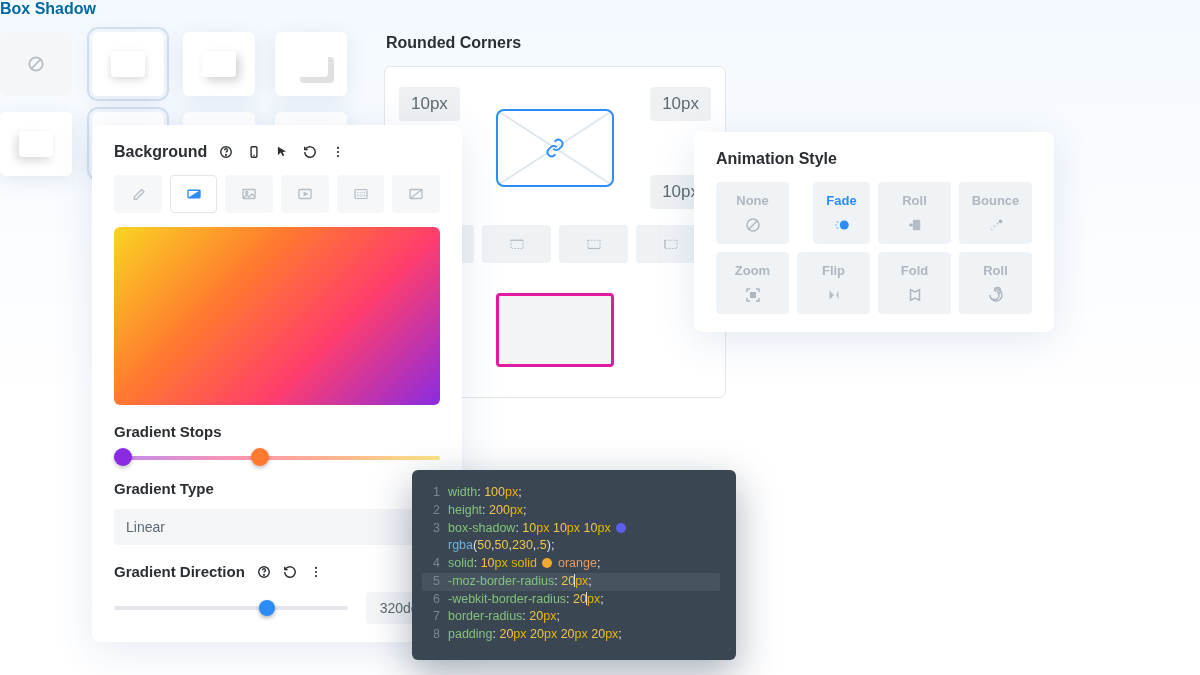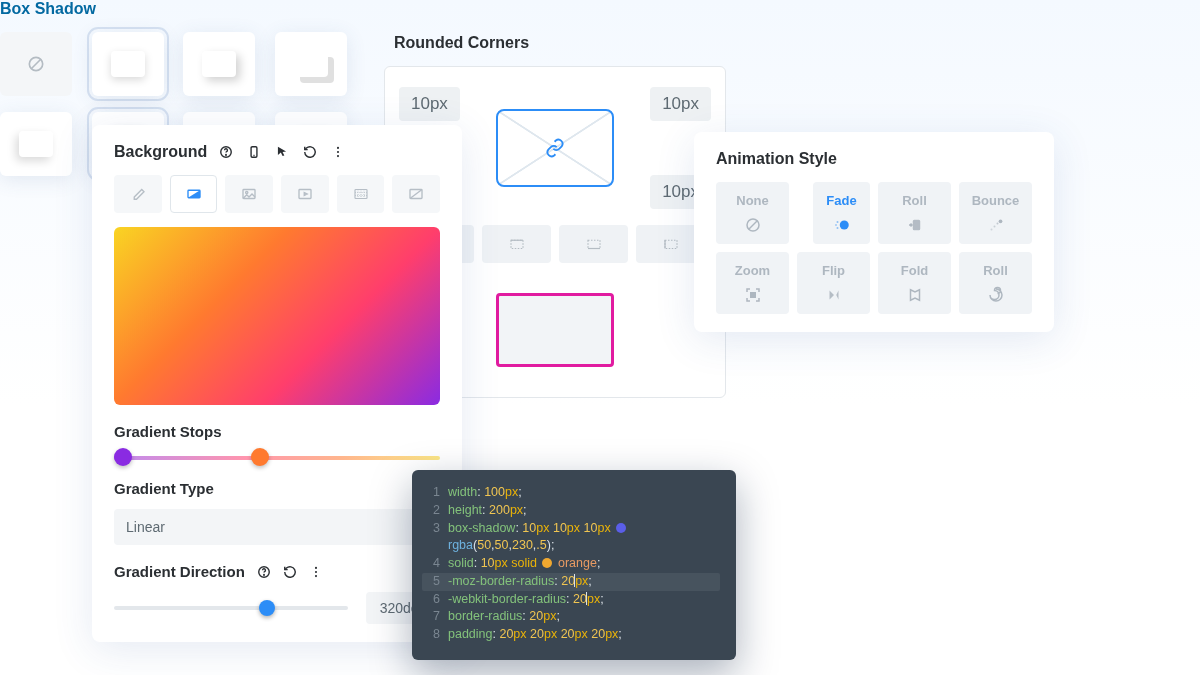--- a/index.html
+++ b/index.html
@@ -5,21 +5,21 @@
 * { box-sizing: border-box; margin: 0; padding: 0; font-family: -apple-system, BlinkMacSystemFont, "Segoe UI", Helvetica, Arial, sans-serif; }
 body { width: 1200px; height: 675px; background: linear-gradient(180deg, #f4f9ff 0%, #ffffff 60%); position: relative; overflow: hidden; }
 
 .panel { background: #fff; border-radius: 8px; box-shadow: 0 8px 40px rgba(40,80,160,0.12); position: absolute; padding: 18px 22px; }
 .panel-title { font-size: 16px; font-weight: 600; color: #2b2f33; margin-bottom: 14px; display: flex; align-items: center; gap: 12px; }
 .panel-title .toolbar { display: inline-flex; gap: 14px; align-items: center; }
 .toolbar .ticon { width: 14px; height: 14px; display: inline-flex; align-items: center; justify-content: center; color: #2b2f33; }
 
 
 #rounded { top: 34px; left: 384px; width: 342px; background: transparent; box-shadow: none; padding: 0; }
-#rounded .panel-title { margin-left: 10px; }
+#rounded .panel-title { margin-left: 2px; }
 #rounded .box { border: 1px solid #e3e7eb; border-radius: 6px; padding: 26px 20px 30px; background: #fff; }
 .corner-input { position: absolute; background: #eef1f3; color: #5e6a72; font-size: 17px; padding: 7px 12px; border-radius: 4px; min-width: 48px; text-align: center; cursor: text; }
 .link-preview { width: 118px; height: 78px; border: 2px solid #2c8df7; border-radius: 8px; margin: 0 auto; display: flex; align-items: center; justify-content: center; position: relative; background: linear-gradient(to top left, transparent 49%, #dfe7ee 49.5%, #dfe7ee 50.5%, transparent 51%), linear-gradient(to top right, transparent 49%, #dfe7ee 49.5%, #dfe7ee 50.5%, transparent 51%); }
 .link-preview svg { color: #2c8df7; }
 .corners-wrap { position: relative; height: 110px; display:flex; align-items:center; justify-content:center;}
 #rounded .magenta-box { width: 118px; height: 74px; border: 3px solid #e11ba0; background: #f2f4f7; border-radius: 4px; margin: 30px auto 0; }
 
 
 .strip { display: flex; gap: 8px; margin-top: 22px; }
 .strip .btn { flex:1; height: 38px; background: #eff2f5; border-radius: 4px; display:flex; align-items:center; justify-content:center; color:#b4bcc3; cursor:pointer; }

